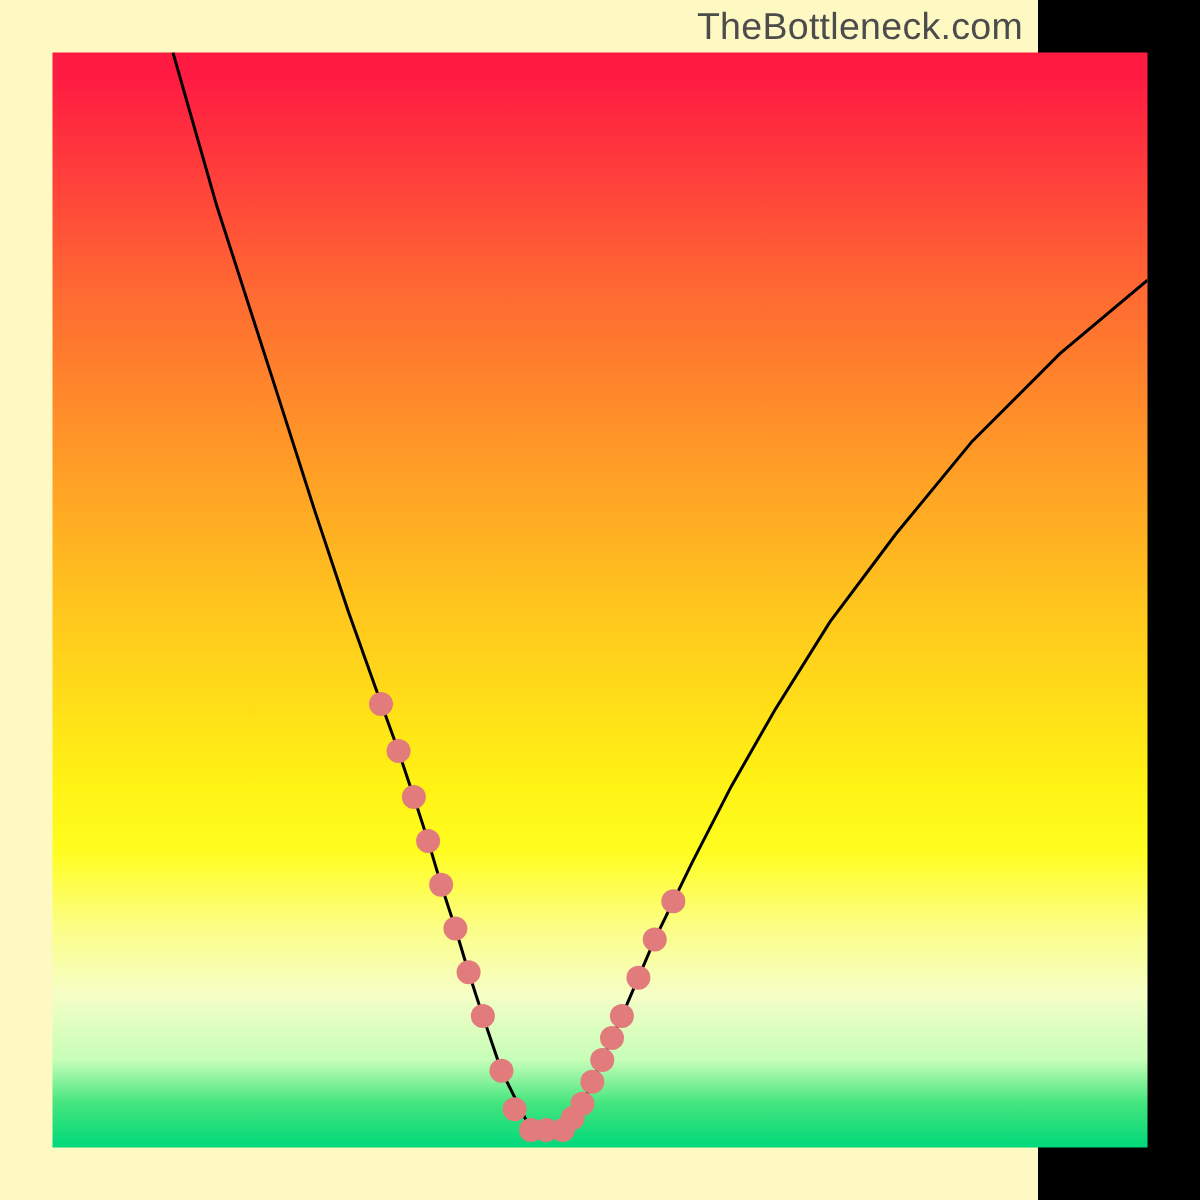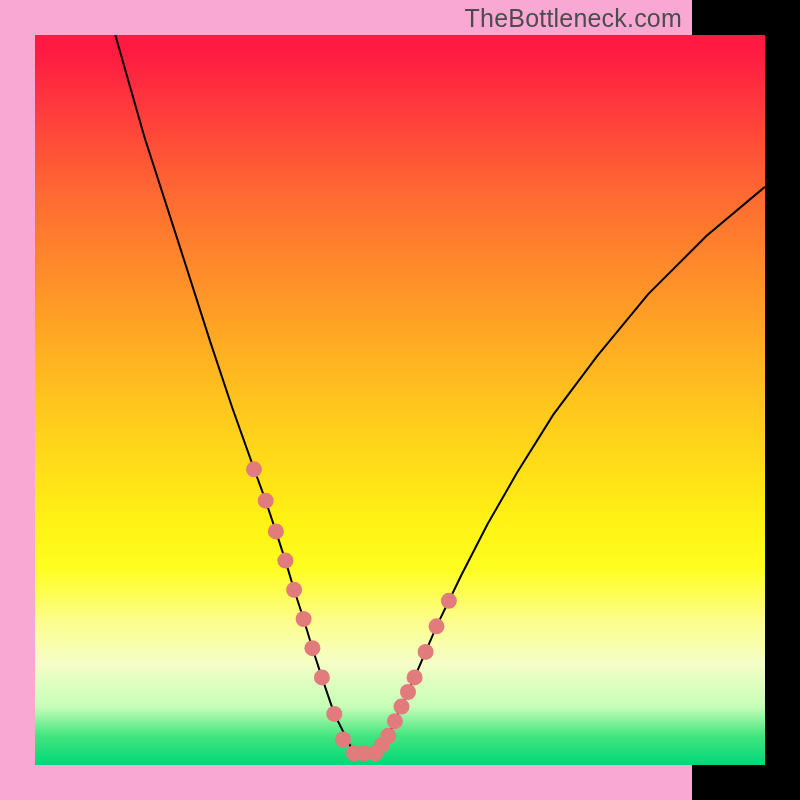--- a/index.html
+++ b/index.html
@@ -8,21 +8,21 @@
     width: 800px;
     height: 800px;
     overflow: hidden;
     background: #000;
     font-family: Arial, Helvetica, sans-serif;
   }
   .outer {
     position: relative;
     width: 692px;
     height: 800px;
-    background: #f9a8d4;
+    background: #fef9c3;
   }
   .watermark {
     position: absolute;
     top: 4px;
     right: 10px;
     color: #4c4c4c;
     font-size: 25px;
     font-weight: 400;
     letter-spacing: 0.2px;
     z-index: 10;

